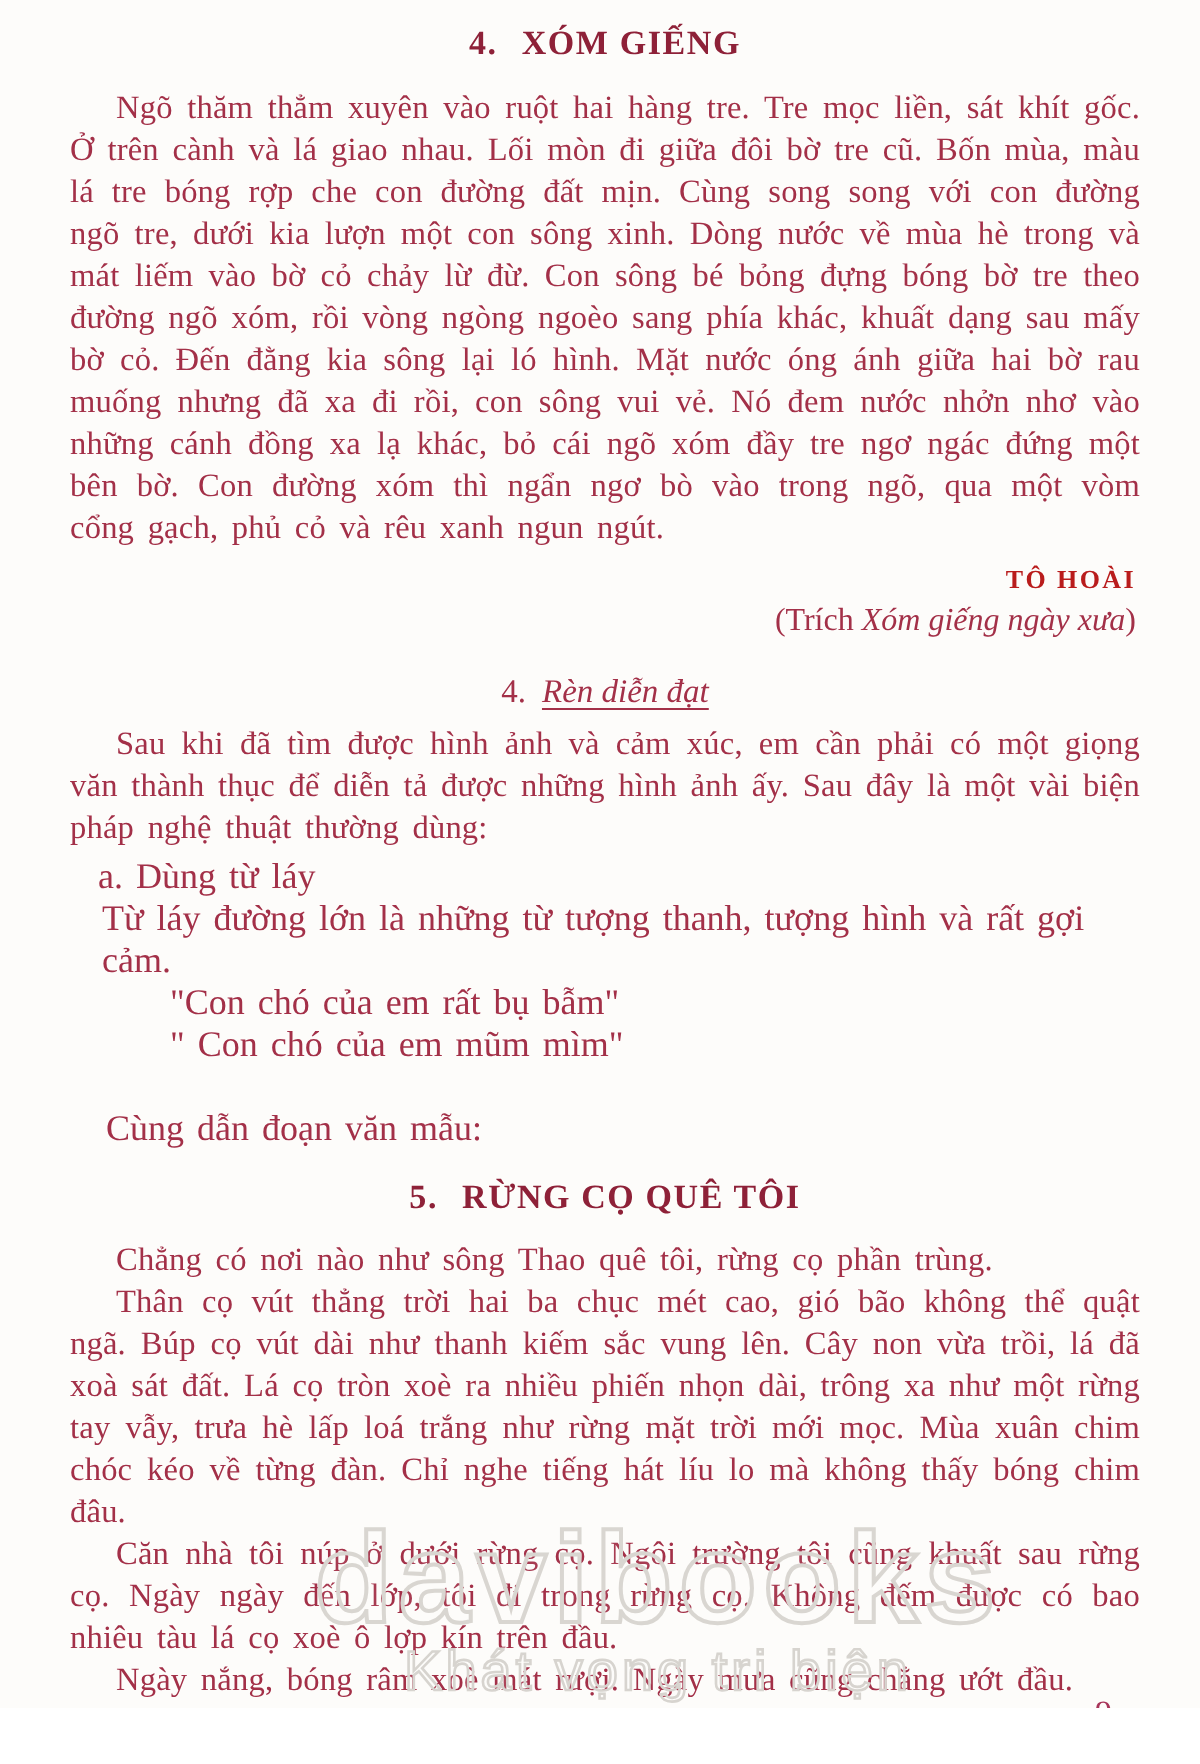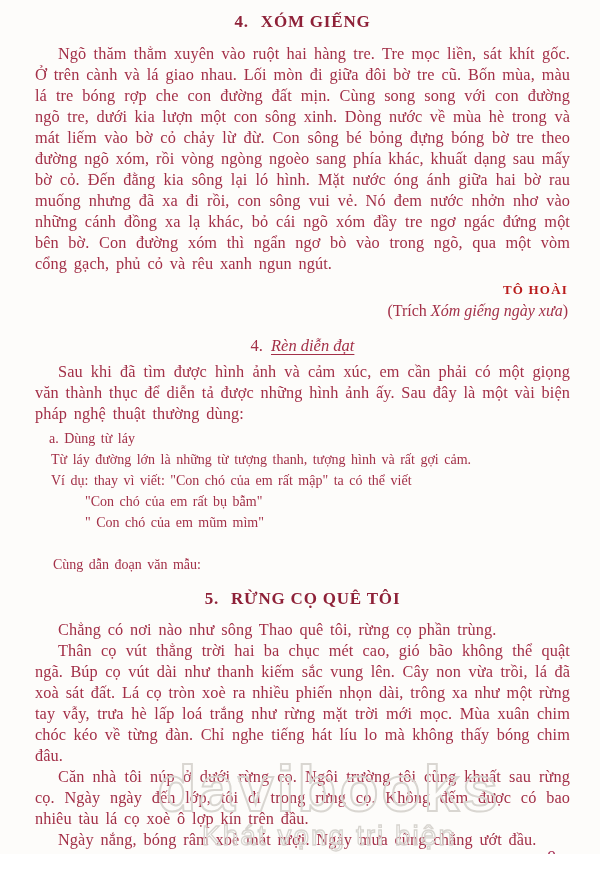--- a/index.html
+++ b/index.html
@@ -55,21 +55,21 @@
     font-size: 16.5px;
     text-align: center;
   }
   .exercise-heading .e-num { margin-right: 8px; }
   .underlined-italic {
     font-style: italic;
     text-decoration: underline;
     text-underline-offset: 3px;
   }
   .plain-line {
-    font-size: 14px;
+    font-size: 18px;
     line-height: 21px;
     margin: 0;
     word-spacing: 2px;
   }
   .ml-a { margin-left: 14px; margin-top: 4px; }
   .ml-b { margin-left: 16px; }
   .ml-quote { margin-left: 50px; }
   .sample-intro { margin-left: 18px; margin-top: 21px; }
   .section5-title { margin: 14px 0 10px 0; }
   .p0 { margin: 0; }
@@ -128,21 +128,20 @@
     </div>
 
     <div class="exercise-heading">
       <span class="e-num">4.</span><span class="underlined-italic">Rèn diễn đạt</span>
     </div>
 
     <p class="body-para indent">Sau khi đã tìm được hình ảnh và cảm xúc, em cần phải có một giọng văn thành thục để diễn tả được những hình ảnh ấy. Sau đây là một vài biện pháp nghệ thuật thường dùng:</p>
 
     <p class="plain-line ml-a">a. Dùng từ láy</p>
     <p class="plain-line ml-b">Từ láy đường lớn là những từ tượng thanh, tượng hình và rất gợi cảm.</p>
-    <p class="plain-line ml-b">Ví dụ: thay vì viết: "Con chó của em rất mập" ta có thể viết</p>
     <p class="plain-line ml-quote">"Con chó của em rất bụ bẫm"</p>
     <p class="plain-line ml-quote">" Con chó của em mũm mìm"</p>
 
     <p class="plain-line sample-intro">Cùng dẫn đoạn văn mẫu:</p>
 
     <h1 class="chapter-title section5-title">
       <span class="t-num">5.</span><span>RỪNG CỌ QUÊ TÔI</span>
     </h1>
 
     <p class="body-para indent p0">Chẳng có nơi nào như sông Thao quê tôi, rừng cọ phần trùng.</p>

